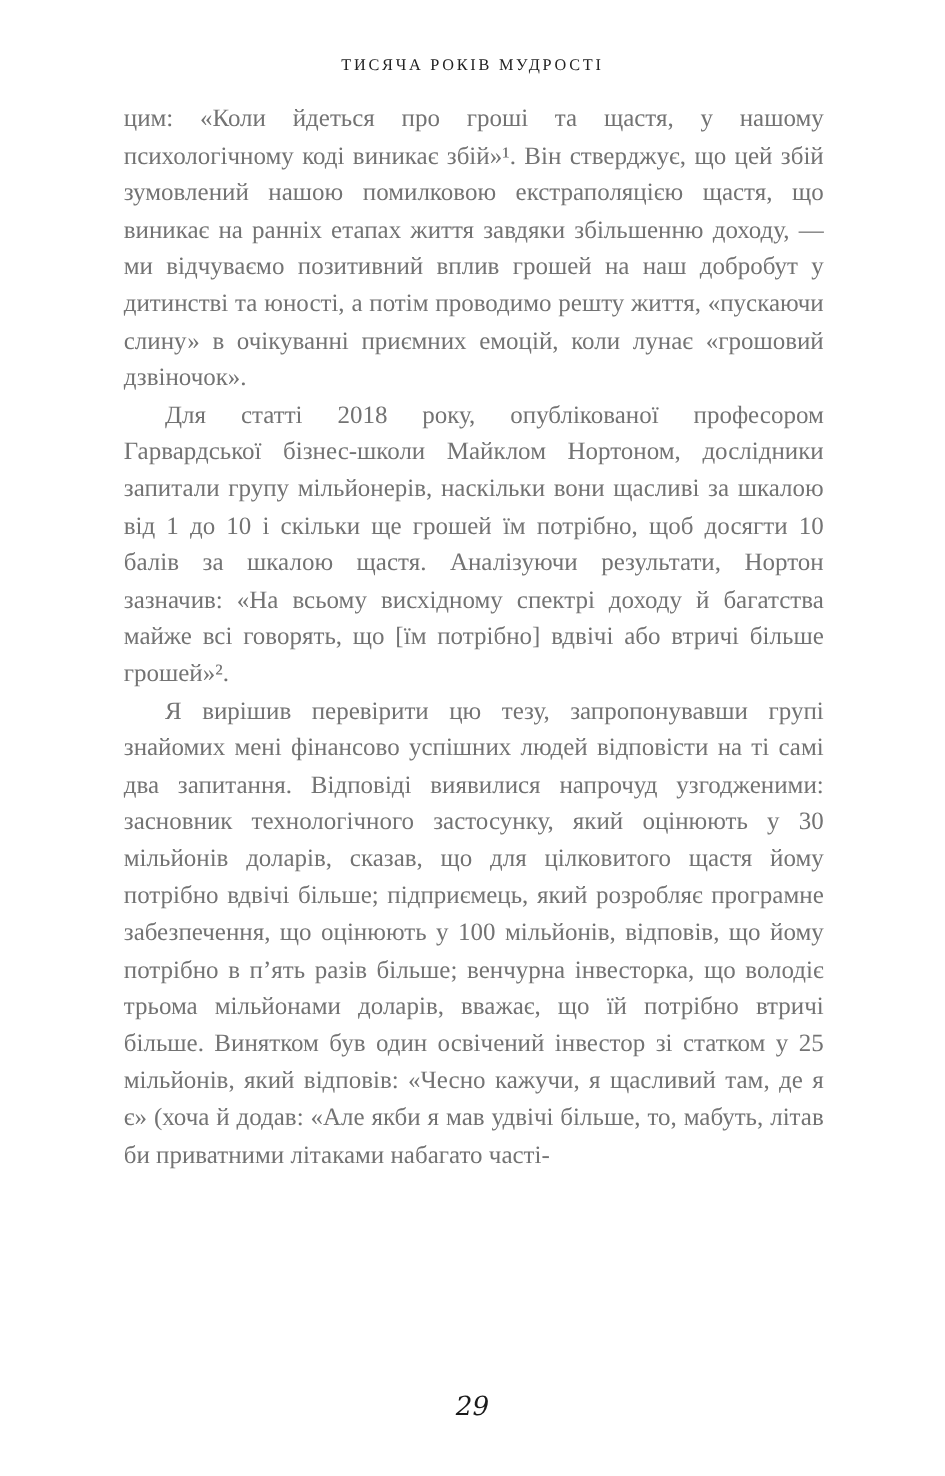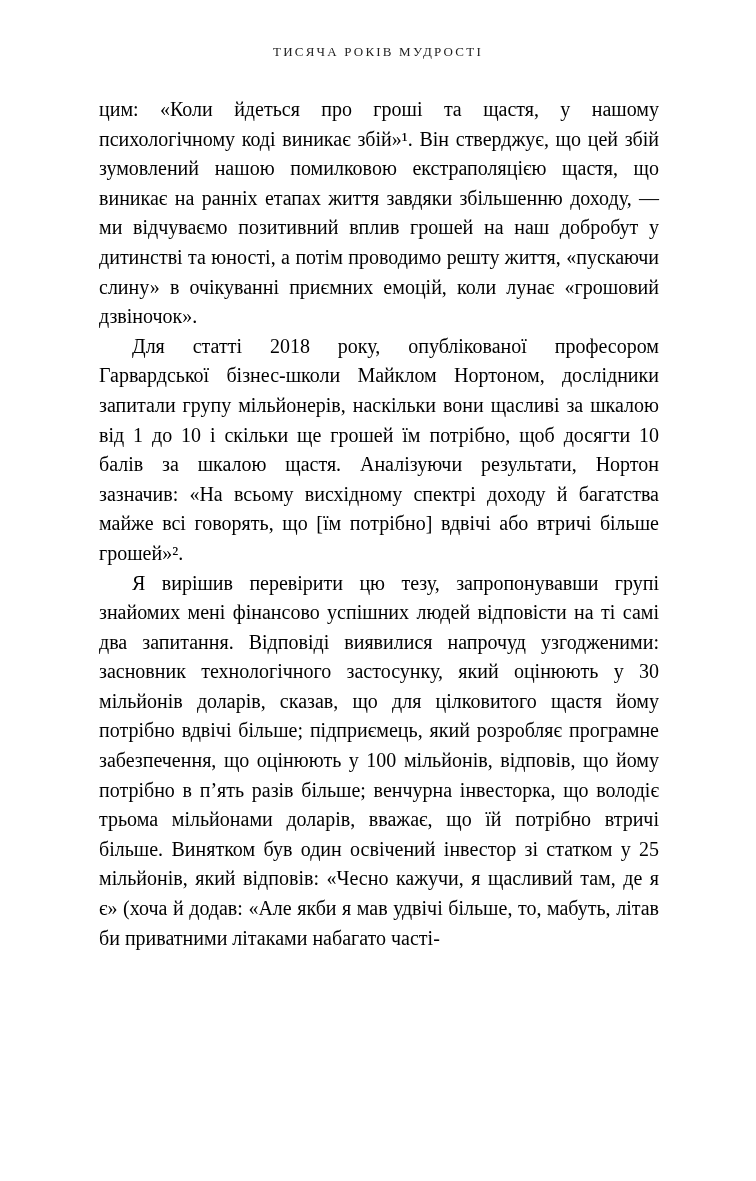--- a/index.html
+++ b/index.html
@@ -19,28 +19,28 @@
     left: 0;
     right: 0;
     text-align: center;
     font-size: 13px;
     letter-spacing: 2.2px;
     font-weight: 400;
     color: #222222;
   }
   .body-text {
     position: absolute;
-    top: 95px;
+    top: 81px;
     left: 99px;
     width: 560px;
     font-size: 20px;
     line-height: 29.6px;
     text-align: justify;
     text-justify: inter-word;
-    color: #000000;
+    color: #737373;
   }
   .body-text p {
     text-indent: 33px;
   }
   .body-text p.continuation {
     text-indent: 0;
   }
   .page-number {
     position: absolute;
     bottom: 44px;
@@ -59,14 +59,15 @@
 <div class="page">
 
   <header class="running-head">ТИСЯЧА РОКІВ МУДРОСТІ</header>
 
   <main class="body-text">
     <p class="continuation">цим: «Коли йдеться про гроші та щастя, у нашому психологічному коді виникає збій»¹. Він стверджує, що цей збій зумовлений нашою помилковою екстраполяцією щастя, що виникає на ранніх етапах життя завдяки збільшенню доходу, — ми відчуваємо позитивний вплив грошей на наш добробут у дитинстві та юності, а потім проводимо решту життя, «пускаючи слину» в очікуванні приємних емоцій, коли лунає «грошовий дзвіночок».</p>
     <p>Для статті 2018 року, опублікованої професором Гарвардської бізнес-школи Майклом Нортоном, дослідники запитали групу мільйонерів, наскільки вони щасливі за шкалою від 1 до 10 і скільки ще грошей їм потрібно, щоб досягти 10 балів за шкалою щастя. Аналізуючи результати, Нортон зазначив: «На всьому висхідному спектрі доходу й багатства майже всі говорять, що [їм потрібно] вдвічі або втричі більше грошей»².</p>
     <p>Я вирішив перевірити цю тезу, запропонувавши групі знайомих мені фінансово успішних людей відповісти на ті самі два запитання. Відповіді виявилися напрочуд узгодженими: засновник технологічного застосунку, який оцінюють у 30 мільйонів доларів, сказав, що для цілковитого щастя йому потрібно вдвічі більше; підприємець, який розробляє програмне забезпечення, що оцінюють у 100 мільйонів, відповів, що йому потрібно в п’ять разів більше; венчурна інвесторка, що володіє трьома мільйонами доларів, вважає, що їй потрібно втричі більше. Винятком був один освічений інвестор зі статком у 25 мільйонів, який відповів: «Чесно кажучи, я щасливий там, де я є» (хоча й додав: «Але якби я мав удвічі більше, то, мабуть, літав би приватними літаками набагато часті-</p>
   </main>
 
+  <footer class="page-number">29</footer>
 
 </div>
 
 </body></html>

